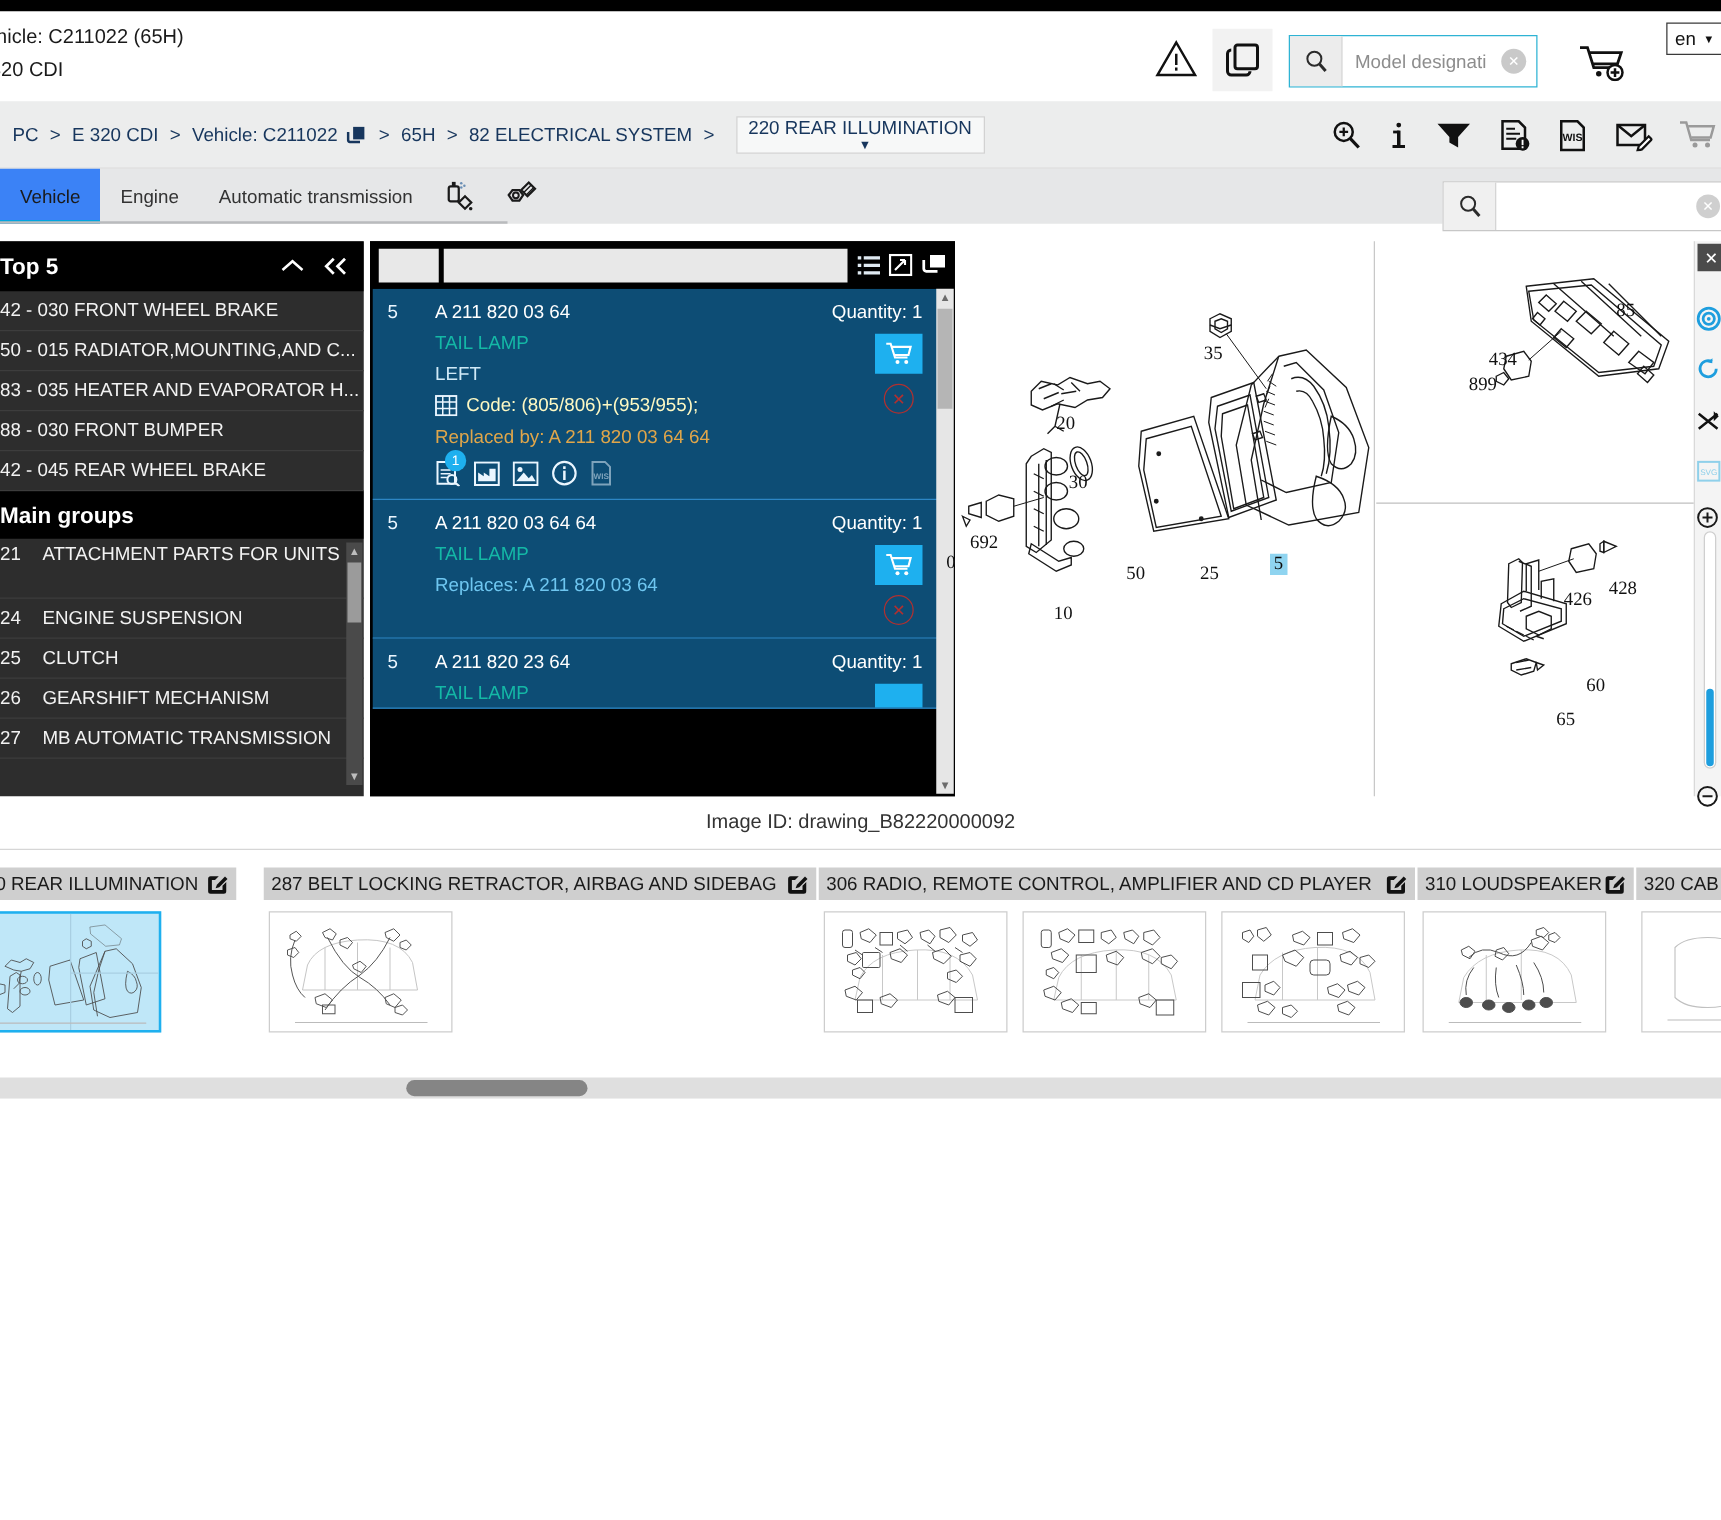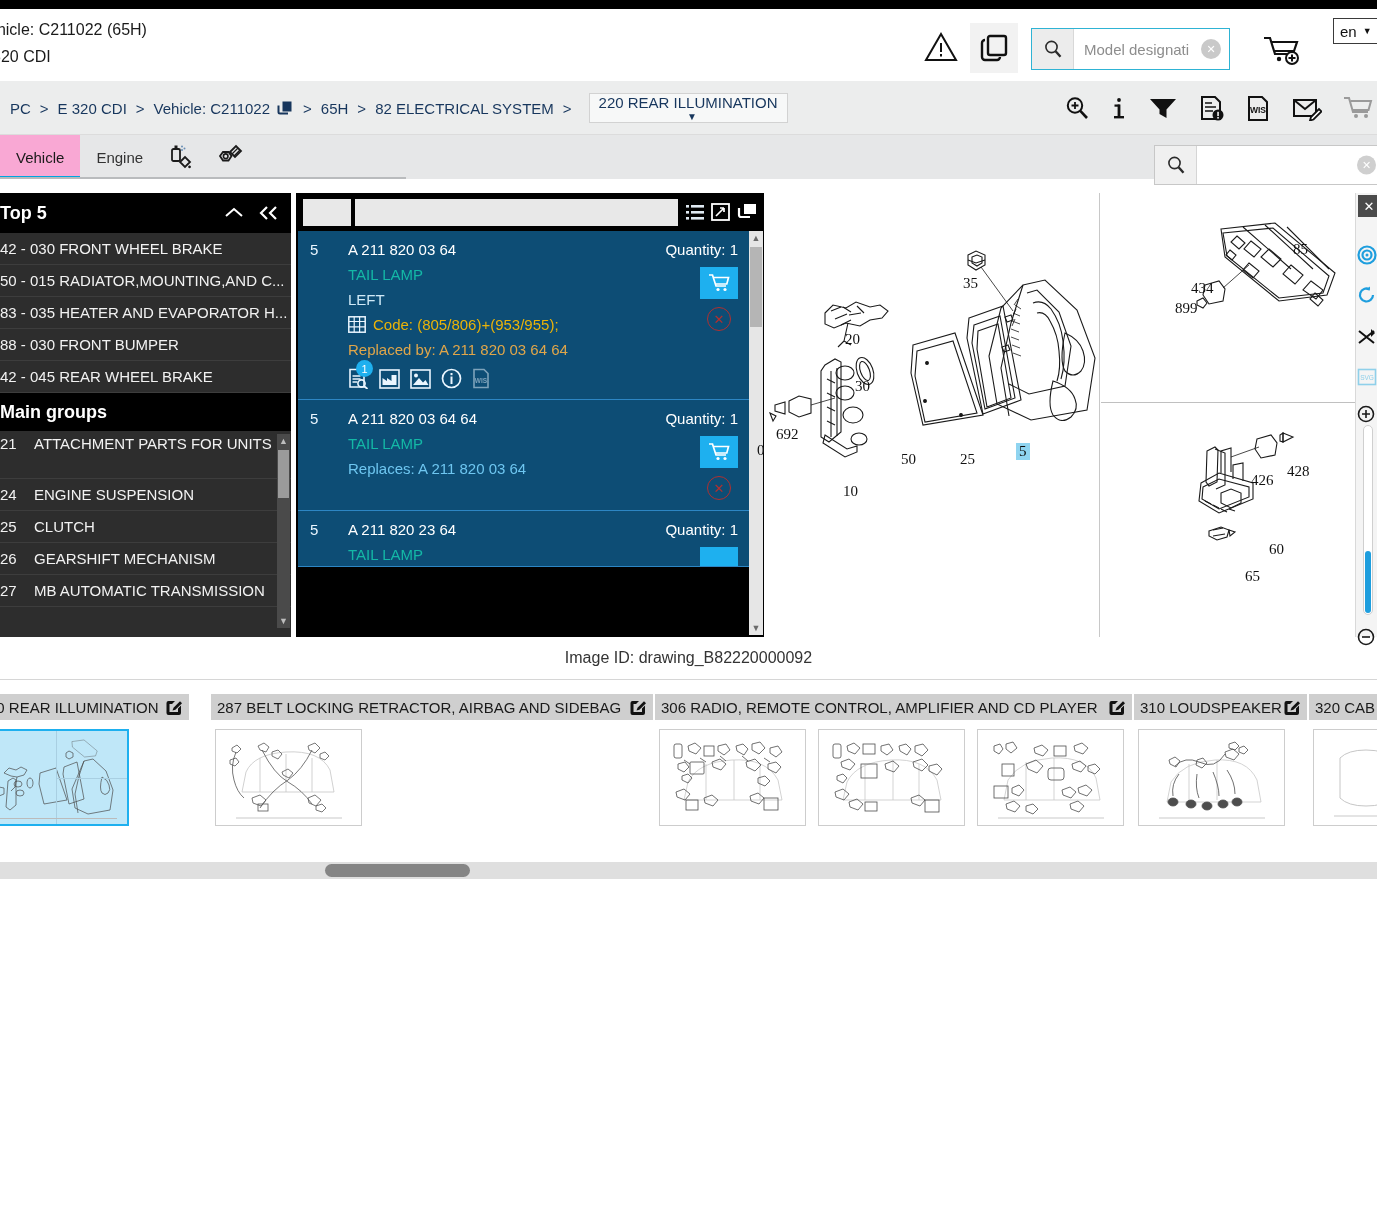--- a/index.html
+++ b/index.html
@@ -83,21 +83,21 @@
   
   .tabs-row {
     position:absolute; left:0; top:135px; width:1377px; height:44px;
     background:#e6e7e8;
   }
   .tabs { position:absolute; left:0; top:0; height:44px; display:flex; align-items:stretch; }
   .tab {
     display:flex; align-items:center; padding:0 16px; font-size:15px; color:#333;
     position:relative;
   }
-  .tab.active { background:#f9a8d4; color:#1a1a1a; }
+  .tab.active { background:#3b82f6; color:#1a1a1a; }
   .tab.active::after {
     content:""; position:absolute; left:0; bottom:0; width:100%; height:3px; background:#00a5e0;
   }
   .tab-tool { display:flex; align-items:center; padding:0 8px; }
   .tabs-underline {
     position:absolute; left:0; bottom:0; width:406px; height:2px; background:#b9bbbd;
   }
   .tab-search {
     position:absolute; left:1154px; top:145px; width:232px; height:40px;
     border:1px solid #c7c7c7; background:#fff; display:flex; align-items:stretch;
@@ -174,21 +174,21 @@
   .card {
     background:#0d4d75; border-bottom:1px solid #2d86c4; position:relative;
     padding:10px 12px 10px 12px; color:#eaf6ff;
   }
   .card .row1 { display:flex; align-items:flex-start; }
   .card .pos { width:38px; flex:0 0 38px; font-size:15px; }
   .card .mid { flex:1; }
   .card .pnum { font-size:15px; color:#ffffff; margin-bottom:8px;}
   .card .pname { font-size:15px; color:#14b8a6; margin-bottom:8px; }
   .card .pside { font-size:15px; color:#cfe9f7; margin-bottom:8px; }
-  .card .pcode { font-size:15px; color:#eab308; display:flex; gap:7px; margin-bottom:8px;}
+  .card .pcode { font-size:15px; color:#fef9c3; display:flex; gap:7px; margin-bottom:8px;}
   .card .prep { font-size:15px; color:#e0a64a; }
   .card .prepl { font-size:15px; color:#6ec6f0; }
   .card .right { width:96px; flex:0 0 96px; text-align:right; }
   .card .qty { font-size:15px; color:#ffffff; }
   .cart-sq {
     width:38px; height:32px; background:#1eb0ef; display:flex; align-items:center;
     justify-content:center; margin:9px 0 0 auto;
   }
   .del-circ {
     width:24px; height:24px; border:1.5px solid #b03030; border-radius:50%;
@@ -429,20 +429,23 @@
     </div>
   </div>
 
   <div class="tabs-row">
     <div class="tabs">
       <div class="tab active">
         <span>Vehicle</span>
       </div>
       <div class="tab">
         <span>Engine</span>
+      </div>
+      <div class="tab">
+        <span>Automatic transmission</span>
       </div>
       <div class="tab-tool">
         <svg width="30" height="28" viewBox="0 0 30 28">
           <rect x="5" y="6" width="8" height="12" rx="1.5" fill="none" stroke="#1b1b1b" stroke-width="1.8"></rect>
           <rect x="7.5" y="2.5" width="3" height="3.5" fill="#1b1b1b"></rect>
           <circle cx="15" cy="3.5" r="1" fill="#6a8fb5"></circle>
           <circle cx="17.5" cy="5.5" r="1" fill="#6a8fb5"></circle>
           <circle cx="15" cy="7" r="1" fill="#6a8fb5"></circle>
           <path d="M13 19 L18 14 L23 19 L18 24 Z" fill="none" stroke="#1b1b1b" stroke-width="1.8"></path>
           <path d="M22.5 22.5 a1.4 1.4 0 1 0 0.1 0" fill="#1b1b1b"></path>

